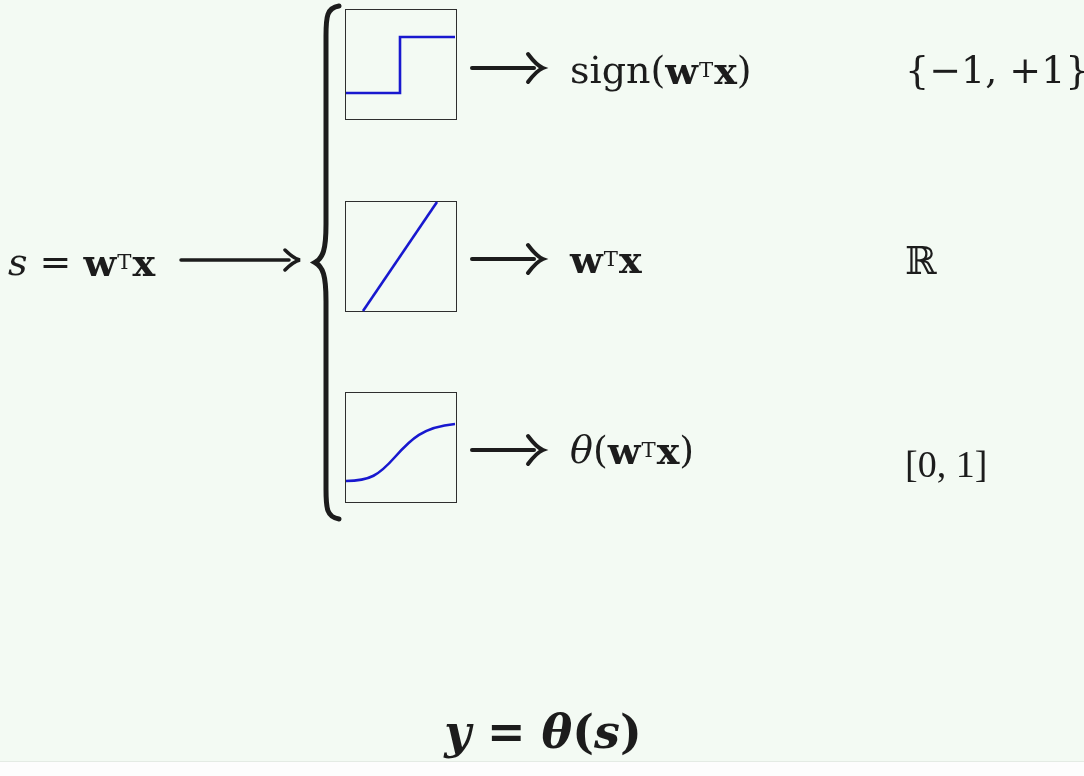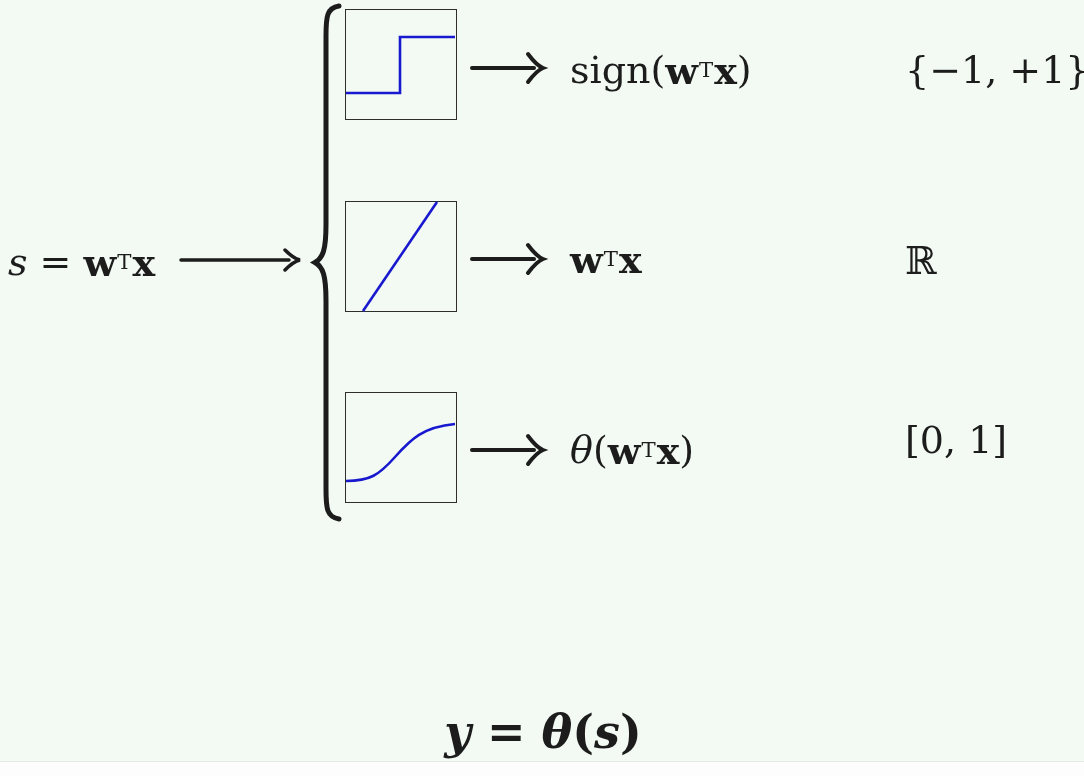--- a/index.html
+++ b/index.html
@@ -102,19 +102,19 @@
   <div class="plot-box" style="top:392px;">
     <svg width="109" height="108" viewBox="0 0 109 108">
       <path class="curve" d="M 0 88 C 24 88 33 82 49 64 C 65 46 77 34 109 31"></path>
     </svg>
   </div>
   <svg class="arrow" style="left:472px;top:432px;" width="74" height="36" viewBox="0 0 74 36">
     <line x1="0" y1="18" x2="62" y2="18" stroke-width="4"></line>
     <path d="M 56 4 C 62 12 66 16 71 18 C 66 20 62 24 56 32" stroke-width="4"></path>
   </svg>
   <div class="eq row-label" style="top:422px;"><span class="m-italic">θ</span><span class="m-normal">(</span><span class="m-bold">w</span><span class="m-sup">T</span><span class="m-bold">x</span><span class="m-normal">)</span></div>
-  <div class="eq row-range" style="top:412px;">[0, 1]</div>
+  <div class="eq row-range" style="top:436px;font-family:Liberation Serif, serif;">[0, 1]</div>
 
   <div class="eq output-eq"><span class="m-bolditalic">y</span><span class="m-bold"> = </span><span class="m-bolditalic">θ</span><span class="m-bold">(</span><span class="m-bolditalic">s</span><span class="m-bold">)</span></div>
 
   <div class="bottom-strip"></div>
 
 </div>
 
 </body></html>

